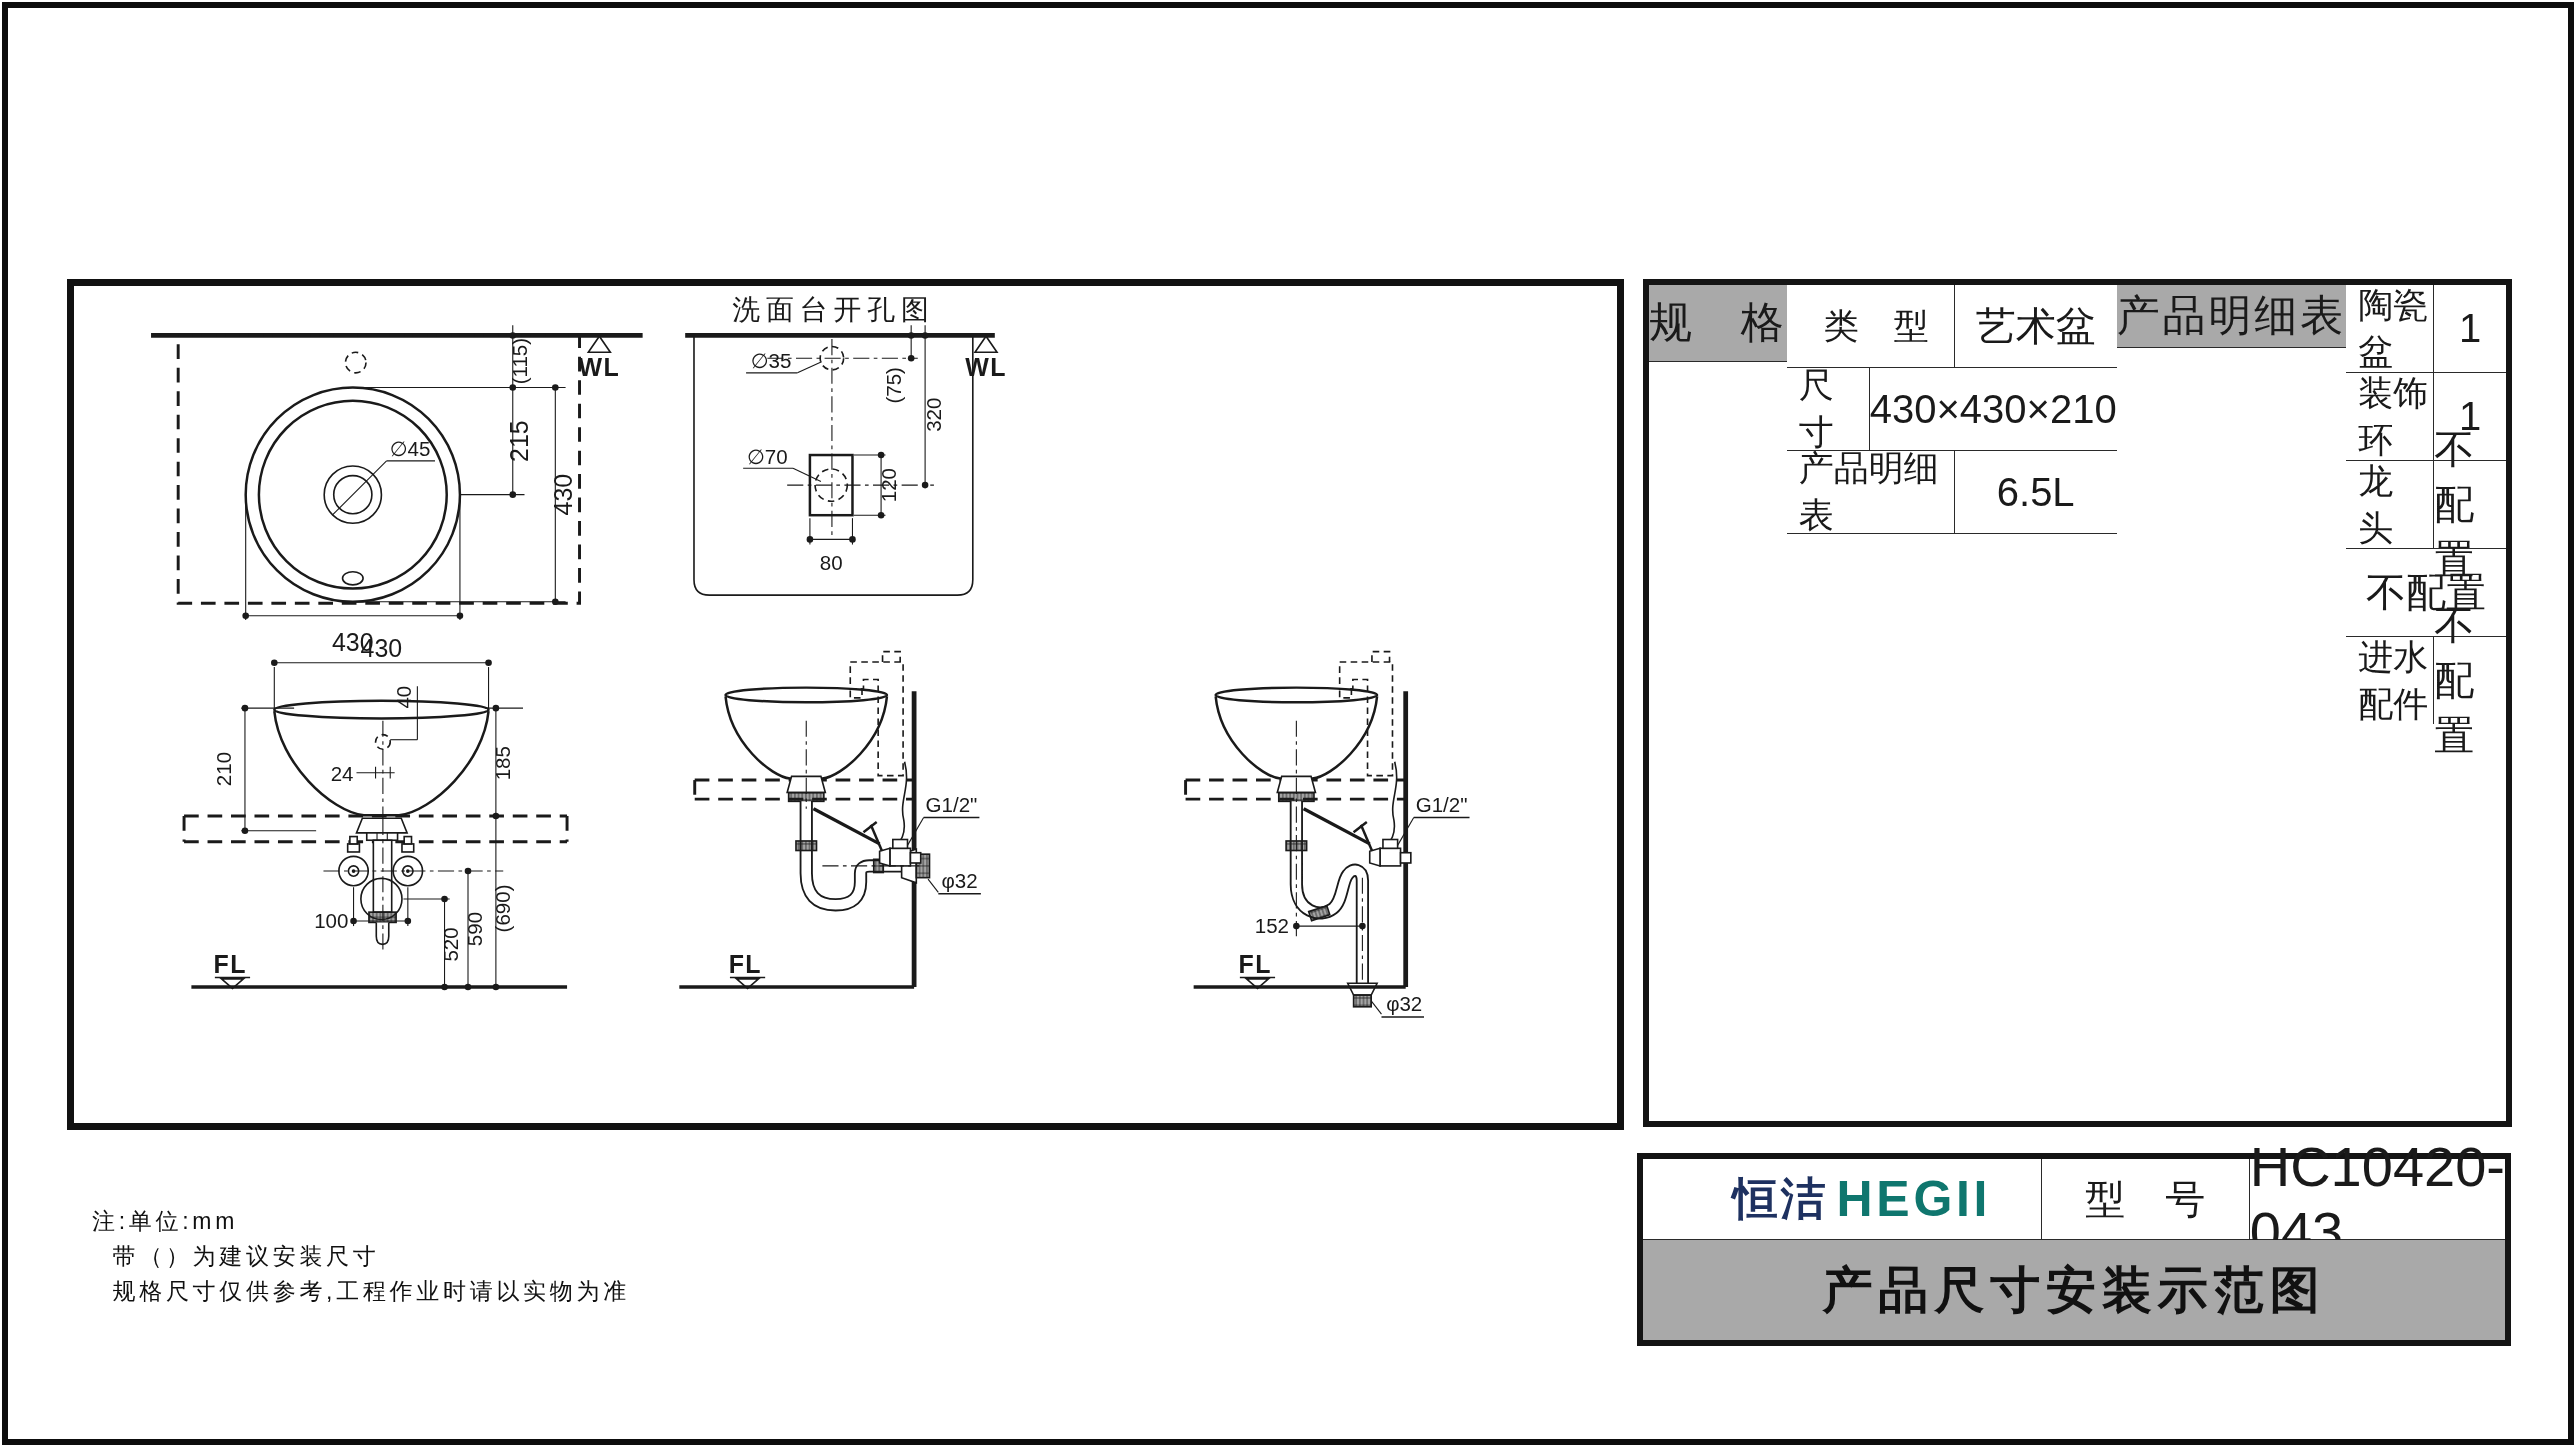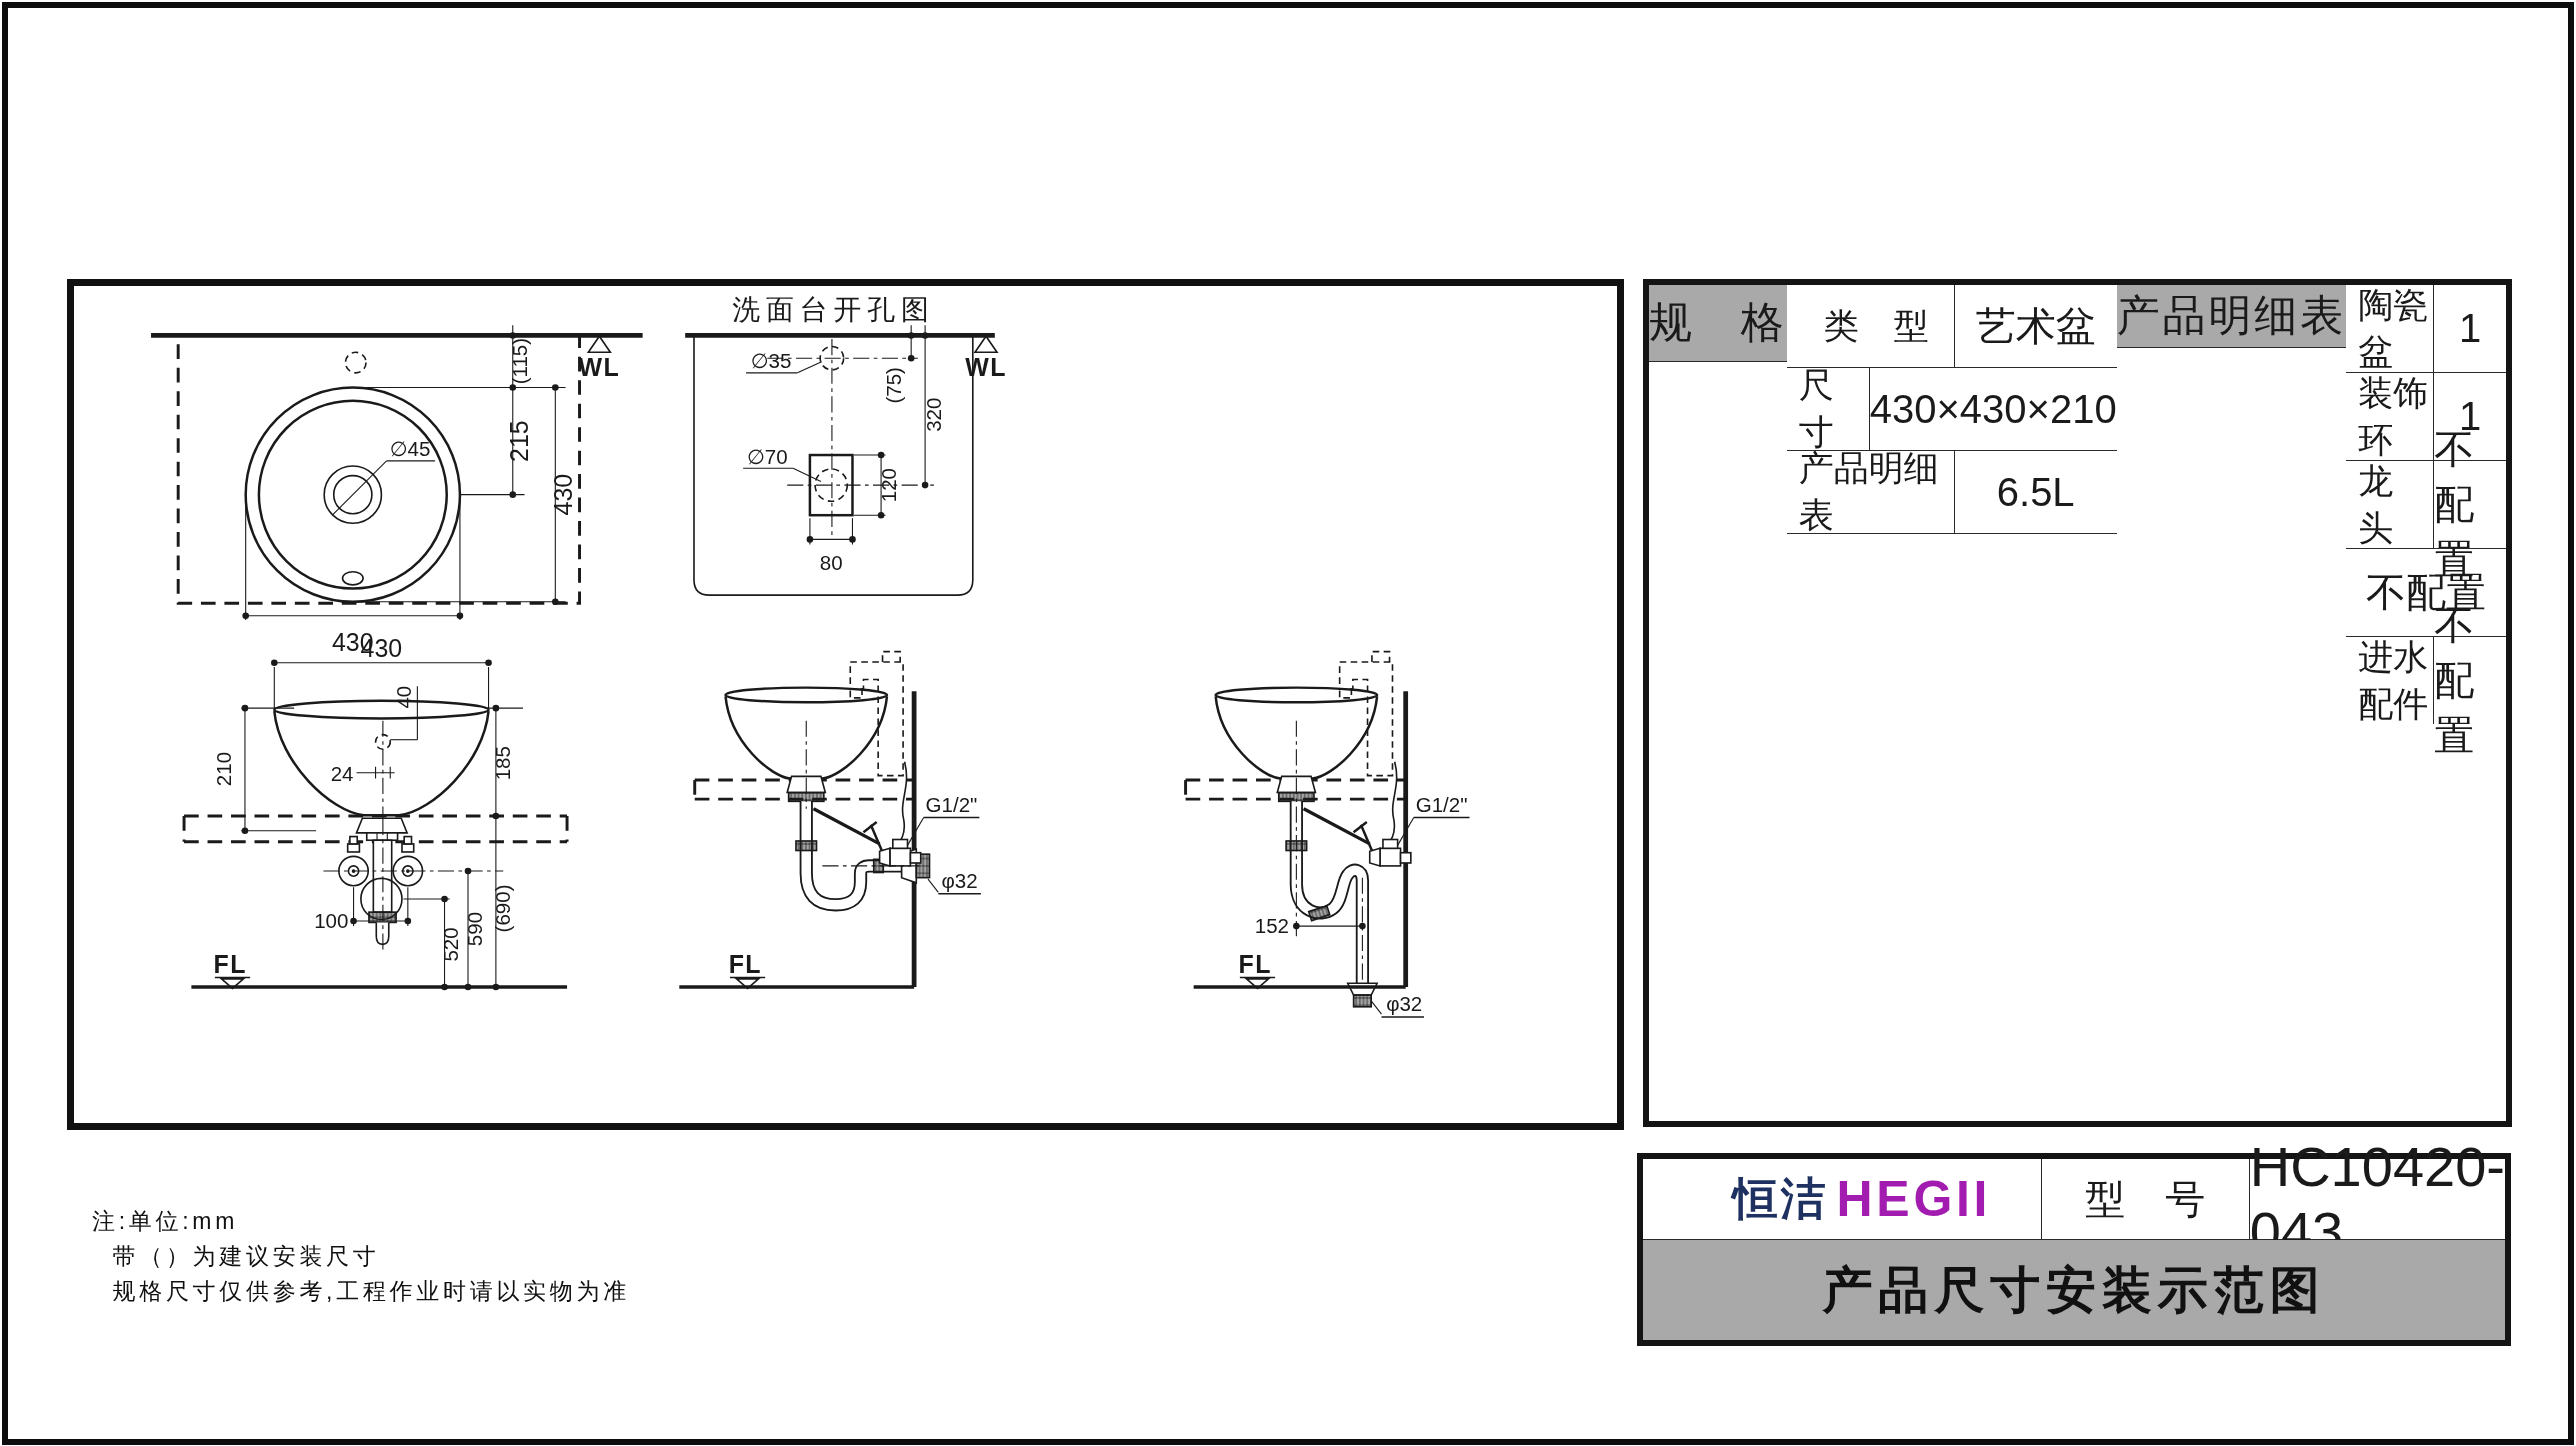--- a/index.html
+++ b/index.html
@@ -40,21 +40,21 @@
   .s1 .trow{height:82px}.s2 .trow{height:87px}
   .cell-l{width:47%;border-right:1.5px solid #2a2a2a;display:flex;align-items:center;justify-content:center;font-size:35px;padding-left:12px;}
   .cell-r{flex:1;display:flex;align-items:center;justify-content:center;font-size:40px;}
 
   
   .title-block{position:absolute;left:1637px;top:1153px;width:874px;height:193px;
                border:6.6px solid #141414;box-sizing:border-box;display:flex;flex-direction:column;background:#fff;}
   .tb-top{height:80px;display:flex;flex:0 0 auto;border-bottom:1.5px solid #2a2a2a;}
   .tb-logo{width:45%;border-right:1.5px solid #2a2a2a;display:flex;align-items:center;justify-content:center;gap:8px;margin-left:40px;}
   .brand-cn{color:#1e3160;font-size:45px;font-weight:bold;letter-spacing:2.9px;}
-  .brand-en{color:#a21caf;font-size:50px;font-weight:bold;letter-spacing:3.7px;}
+  .brand-en{color:#0f766e;font-size:50px;font-weight:bold;letter-spacing:3.7px;}
   .tb-model-label{width:26%;border-right:1.5px solid #2a2a2a;display:flex;align-items:center;justify-content:center;font-size:40px;}
   .tb-model-value{flex:1;display:flex;align-items:center;justify-content:center;font-size:56px;}
   .tb-title{flex:1;background:#a9a9a9;display:flex;align-items:center;justify-content:center;
             font-size:50px;font-weight:600;letter-spacing:5.9px;color:#111;}
 
   
   .notes{position:absolute;left:92px;top:1204px;font-size:23px;letter-spacing:3.7px;color:#111;line-height:35px;}
   .notes .indent{padding-left:20.5px;}
 </style>
 </head>

